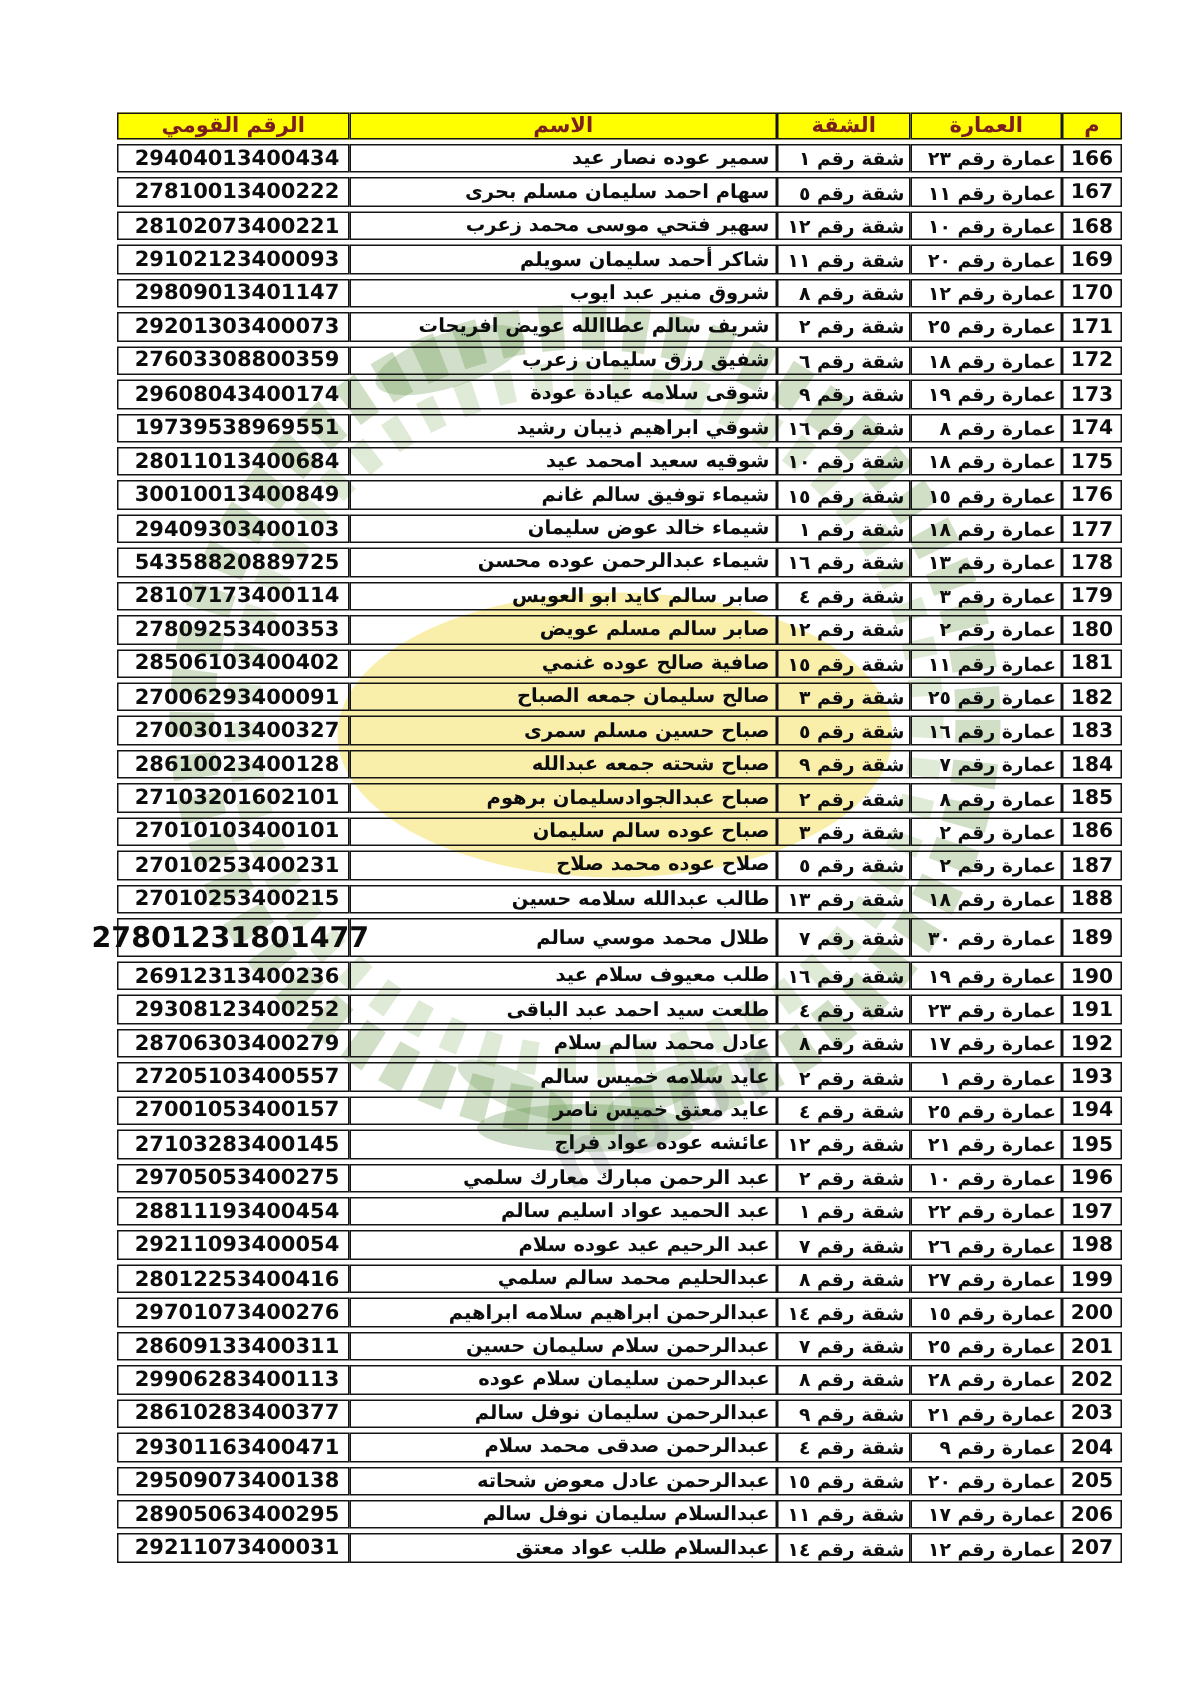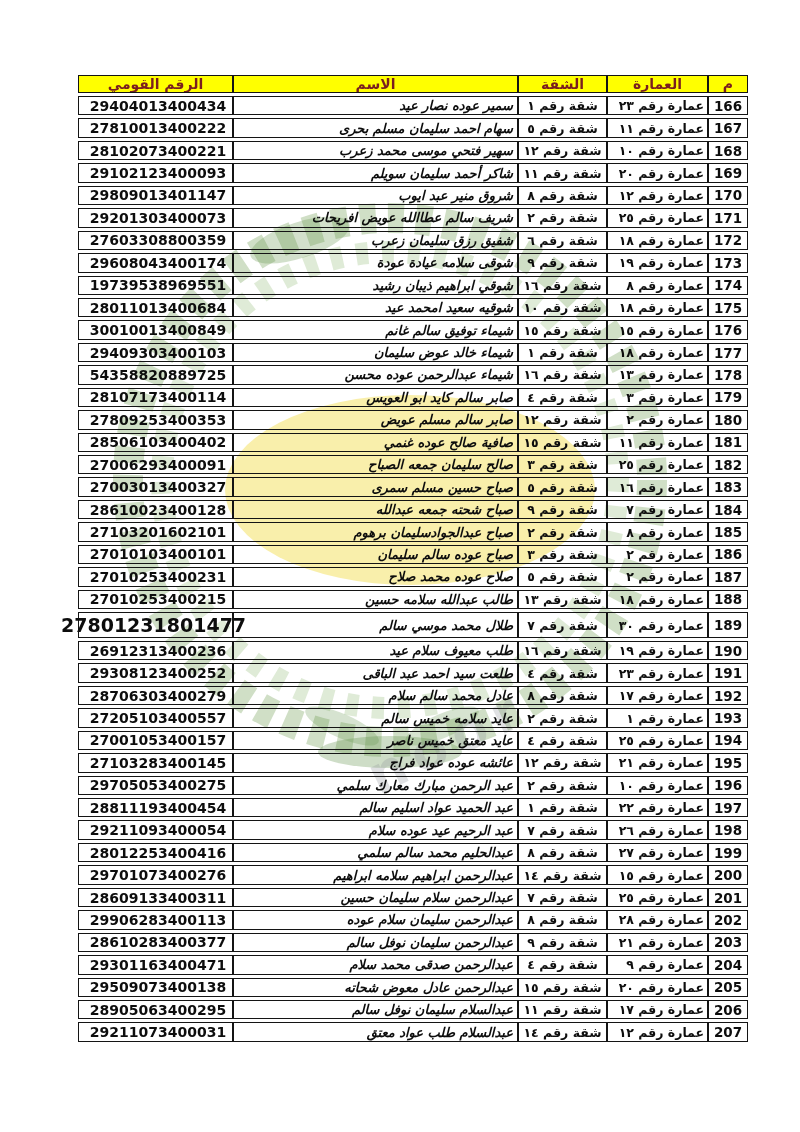--- a/index.html
+++ b/index.html
@@ -35,22 +35,22 @@
     background:var(--header-bg,#ffff00);
     color:var(--header-text,#7a1f1f);
     font-size:14px;font-weight:bold;height:16px;
   }
   td{
     background:transparent;color:var(--cell-text,#0d0d0d);
     font-weight:bold;
   }
   td.c-serial{text-align:center;font-size:13.5px;margin-left:29px;}
   td.c-building{text-align:right;font-size:12.5px;}
-  td.c-flat{text-align:center;font-size:12.5px;}
-  td.c-name{text-align:right;font-size:13px;padding-right:4px;font-style:italic;}
+  td.c-flat{text-align:right;font-size:12.5px;}
+  td.c-name{text-align:right;font-size:13px;padding-right:4px;}
   td.c-nid{text-align:center;direction:ltr;font-size:14px;padding-left:8px;}
   tr.nid-large td.c-nid{
     font-size:19px;overflow:visible;text-indent:-18px;padding-left:0;
   }
 </style>
 </head>
 <body>
 
 <div class="page">
 

